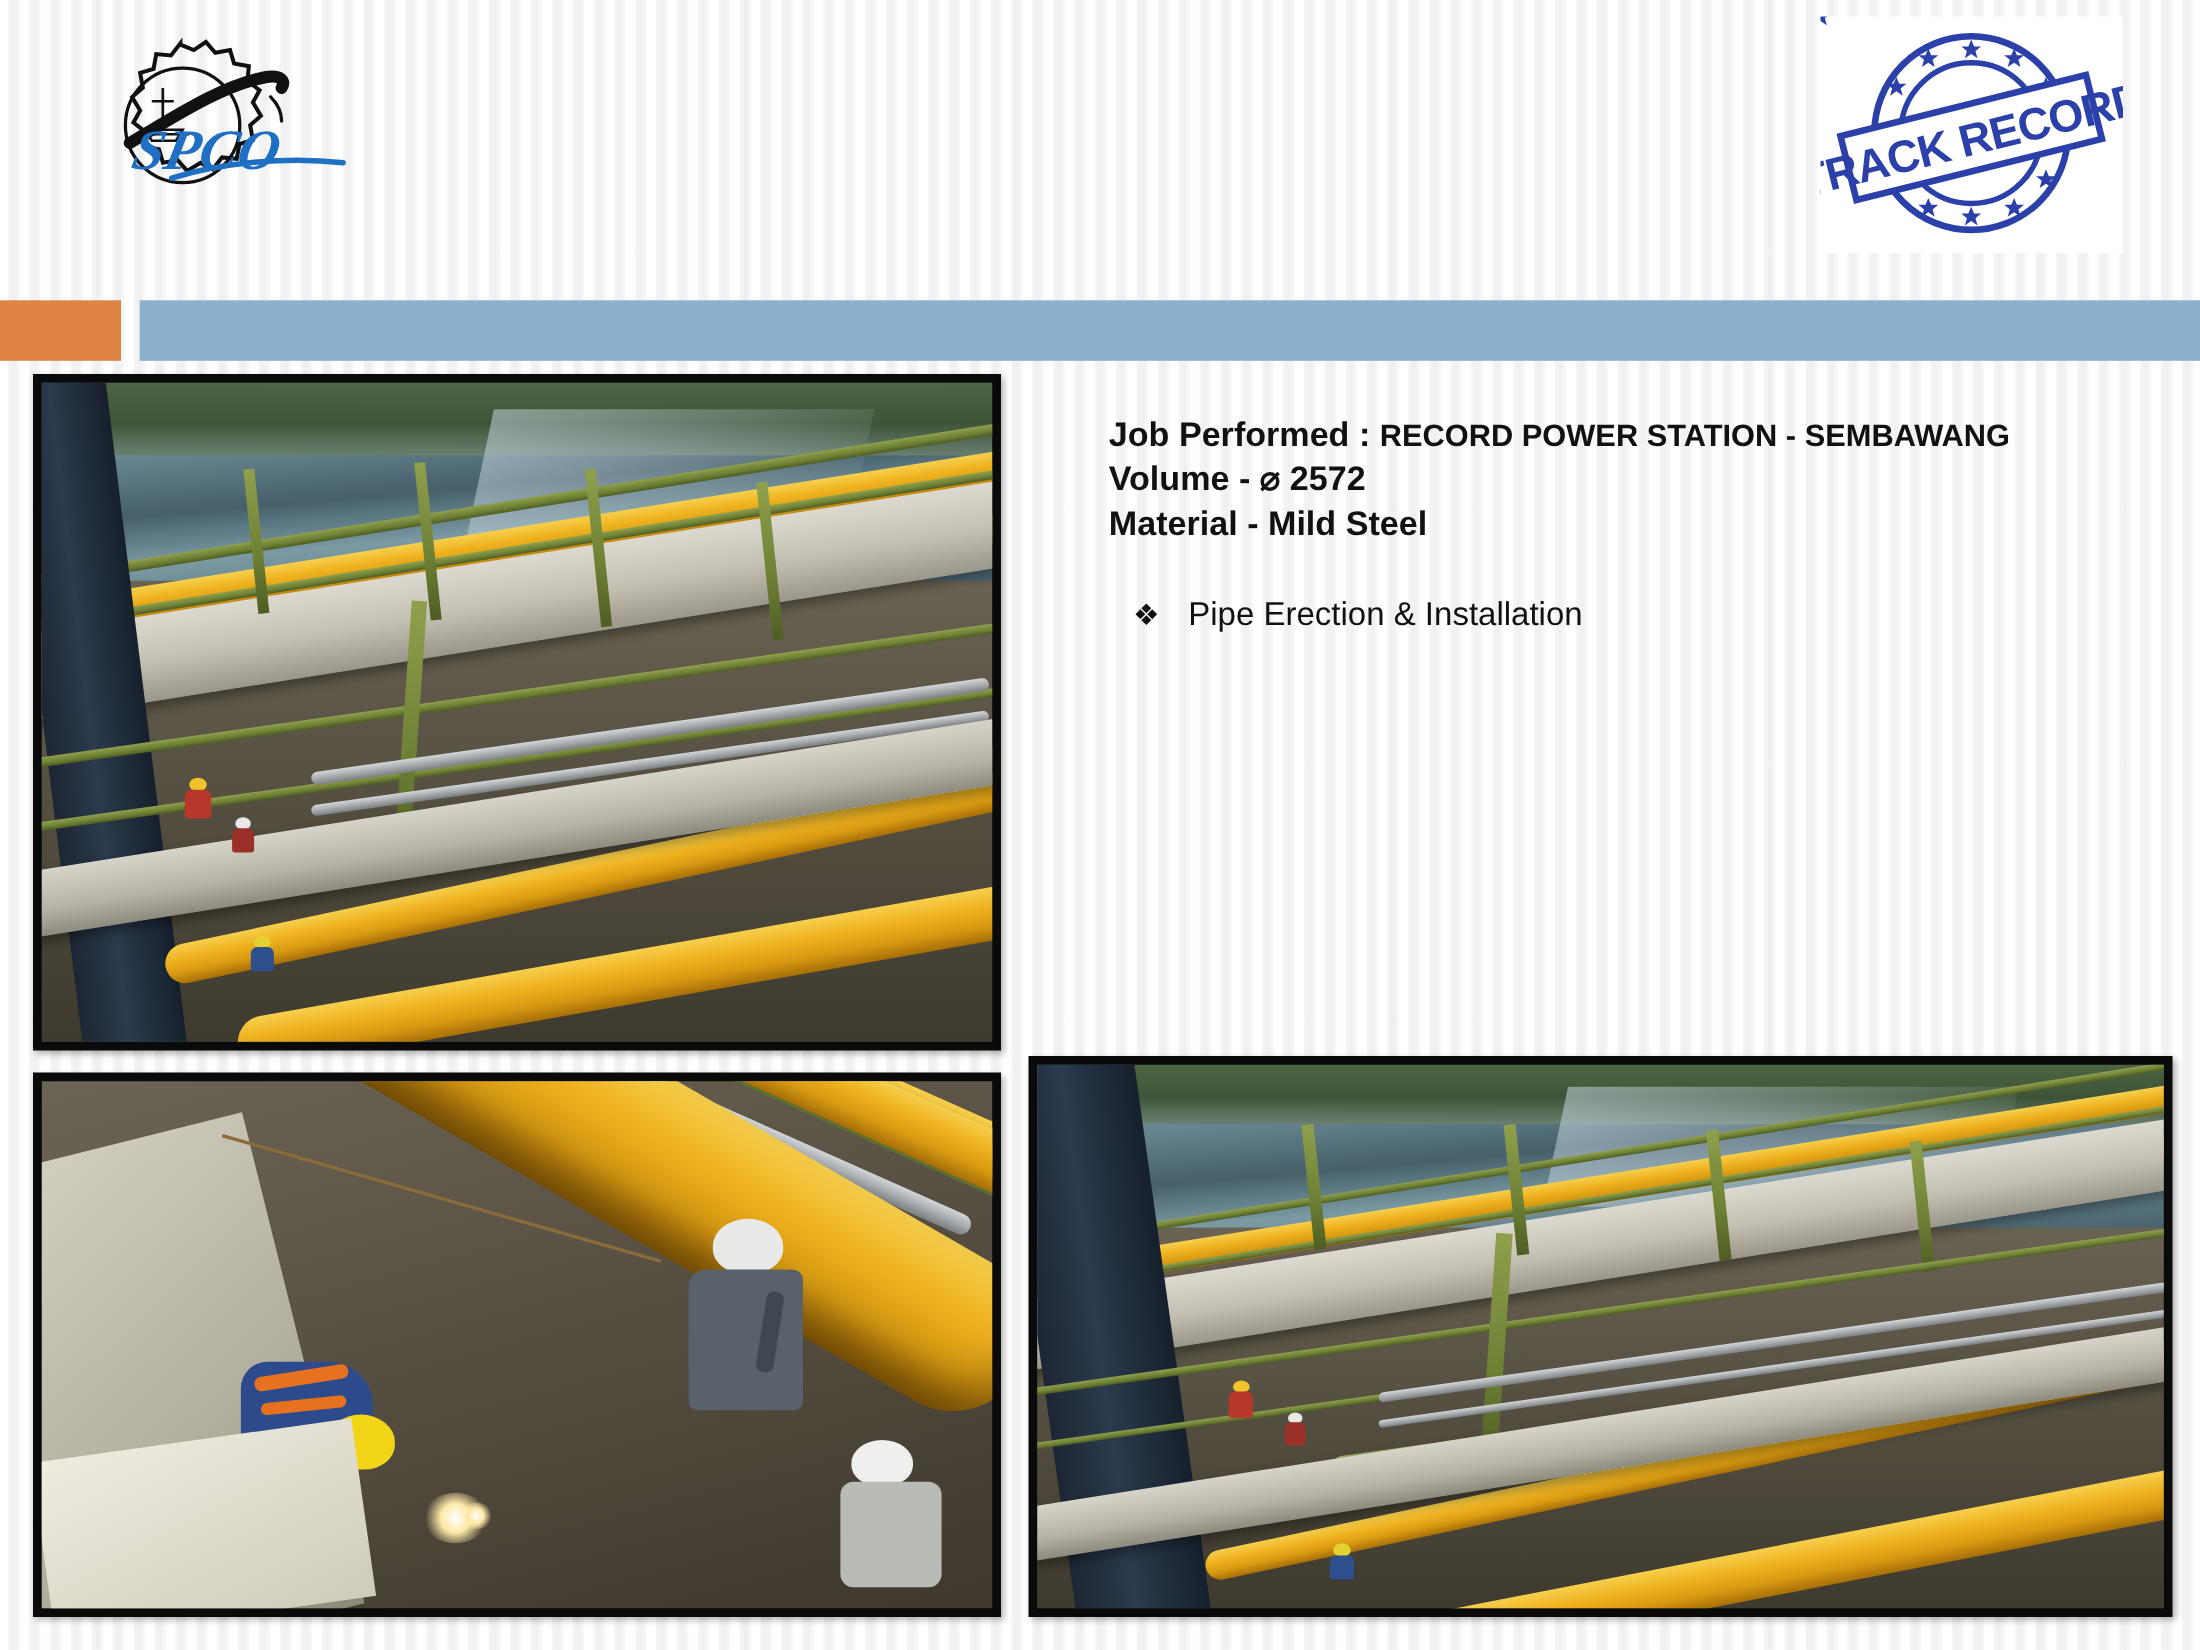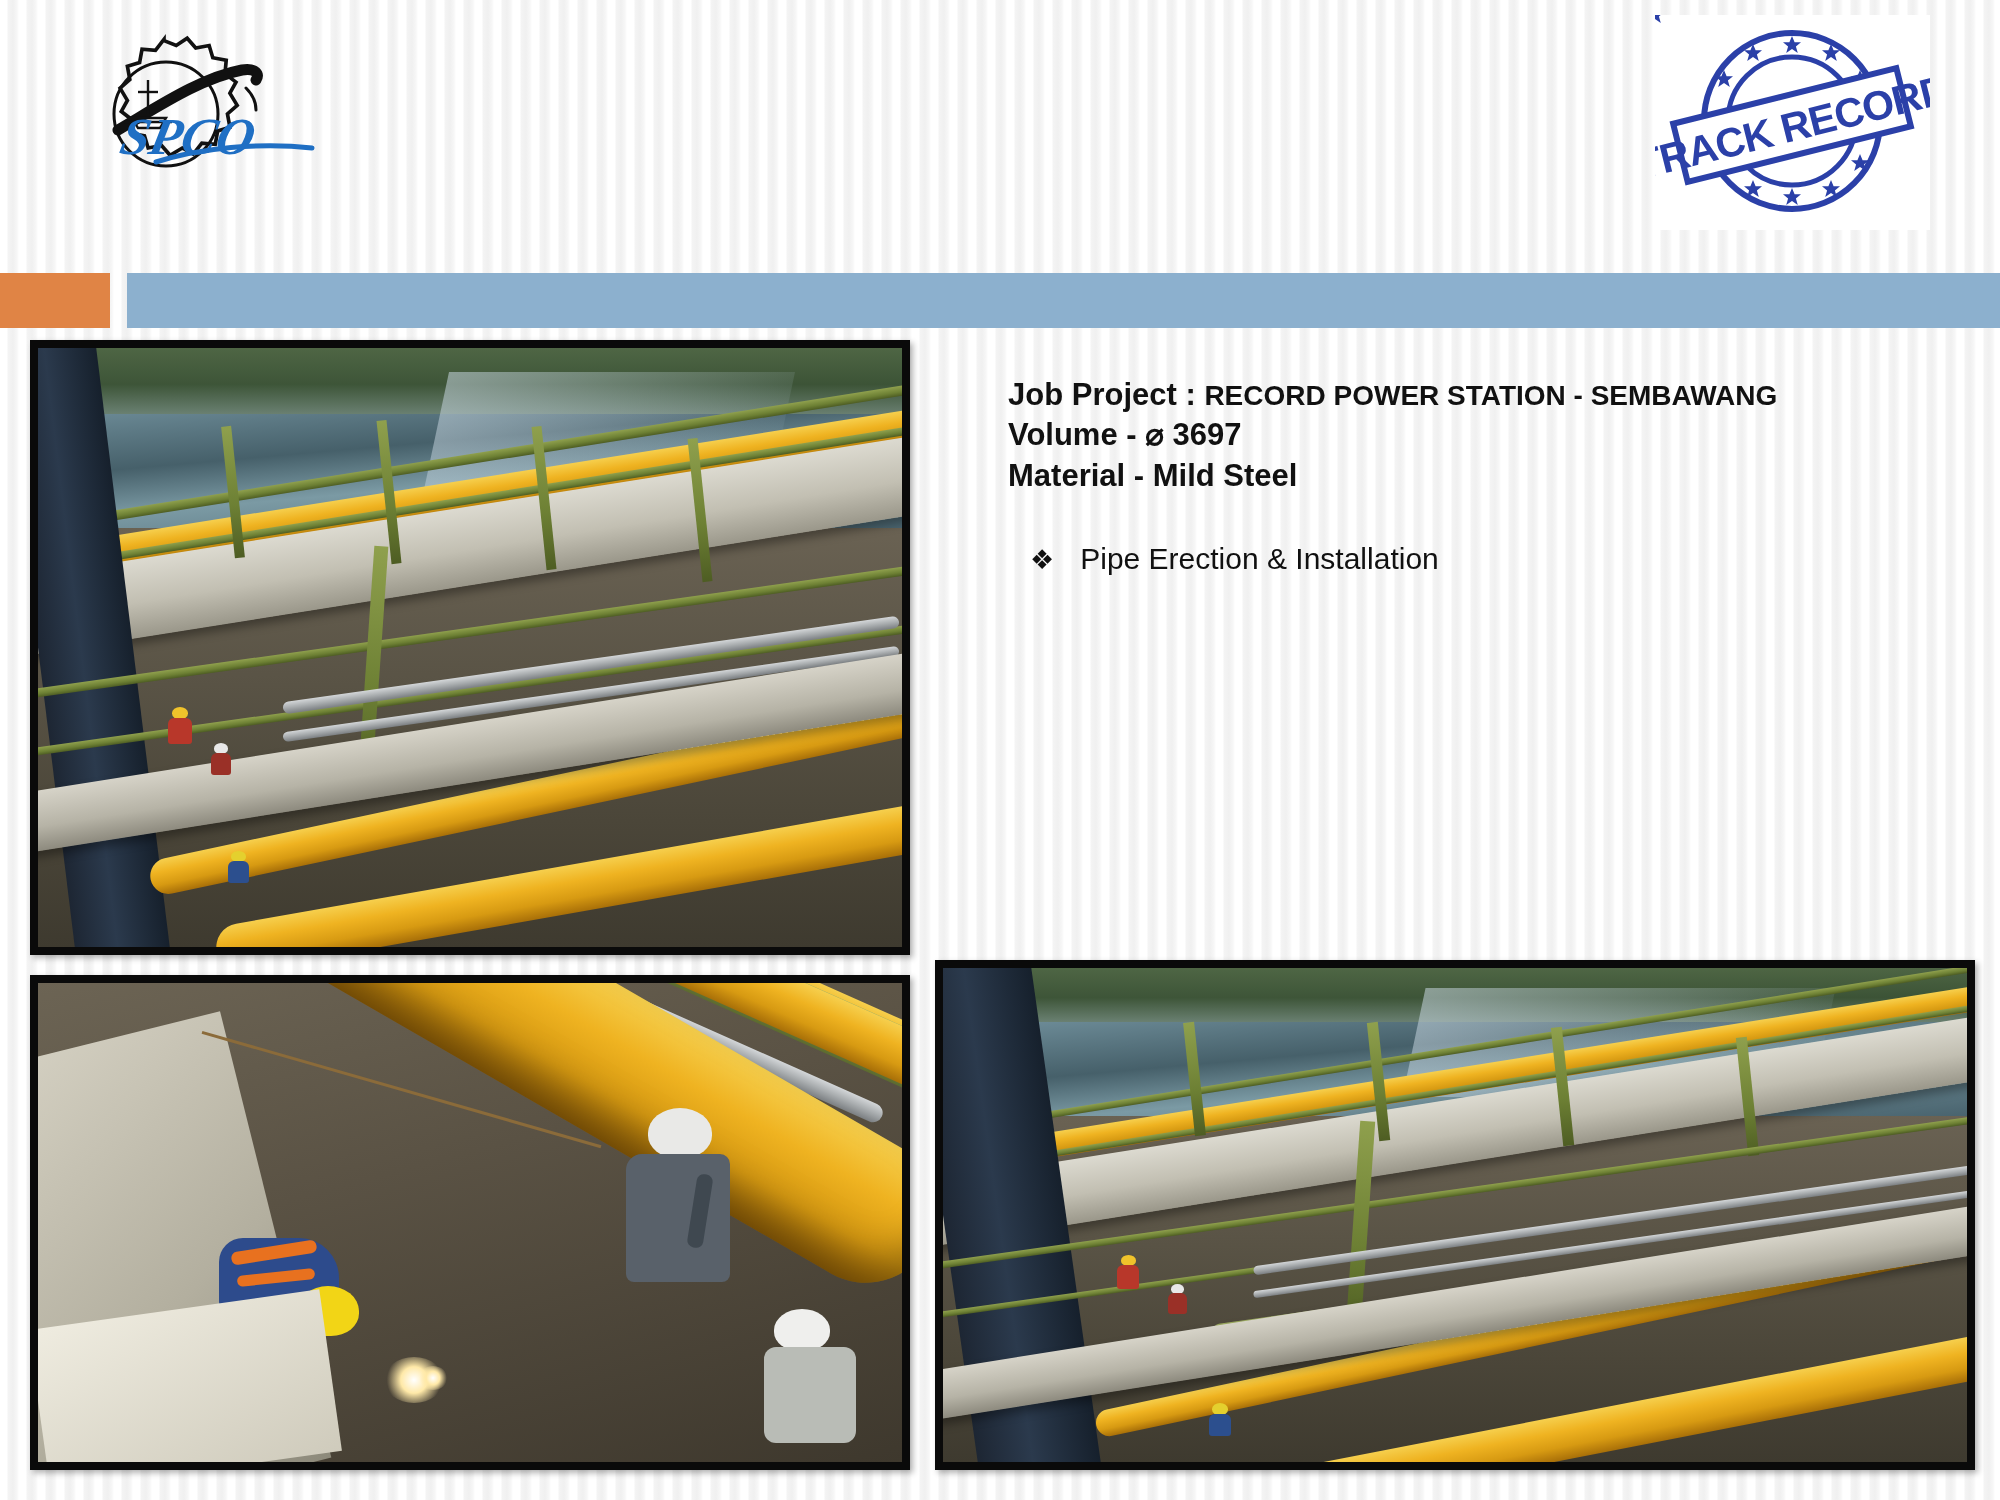--- a/index.html
+++ b/index.html
@@ -372,24 +372,24 @@
           <div class="torso" style="left:0;top:11px;width:22px;height:22px;background:#2c4f8e;"></div>
         </div>
       </div>
     </div>
   </div>
 
   <div id="info">
 
 
     <div class="info-line" id="loc-line">
-      <span>Job Project : </span><span class="val">RECORD POWER STATION - SEMBAWANG</span>
-    </div>
-
-    <div class="info-line">Volume   - ⌀ 3697</div>
+      <span>Job Performed : </span><span class="val">RECORD POWER STATION - SEMBAWANG</span>
+    </div>
+
+    <div class="info-line">Volume   - ⌀ 2572</div>
     <div class="info-line">Material  - Mild Steel</div>
 
     <div id="bullets">
       <div class="bullet-row">
         <span class="bullet-mark">❖</span>
         <span>Pipe Erection &amp; Installation</span>
       </div>
     </div>
 
   </div>

